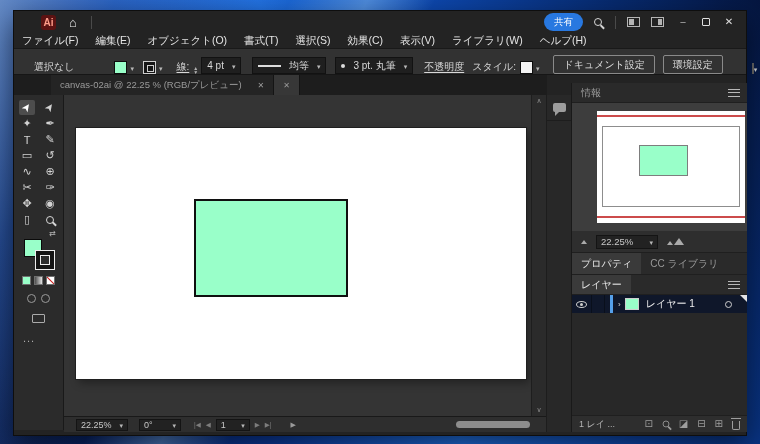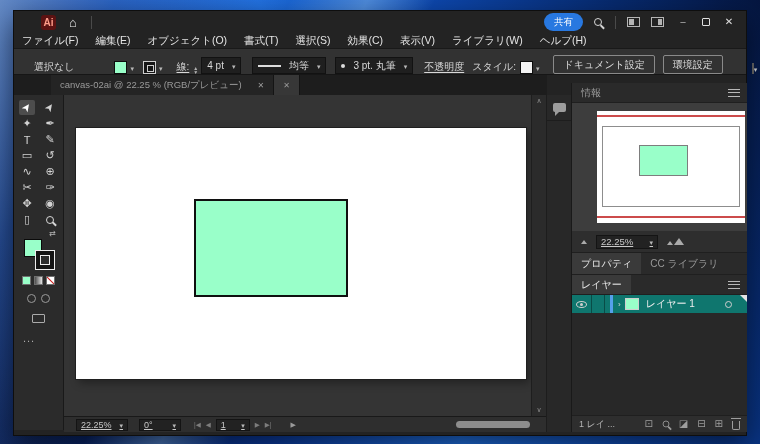--- a/index.html
+++ b/index.html
@@ -76,21 +76,21 @@
   
   .canvas { position:absolute; left:50px; top:84px; width:467px; height:321px; background:#343434; overflow:hidden; }
   .artboard { position:absolute; left:12px; top:33px; width:450px; height:251px; background:#ffffff; box-shadow:0 0 0 1px #1f1f1f, 3px 4px 8px rgba(0,0,0,.35); }
   .shape { position:absolute; left:118px; top:71px; width:154px; height:98px; border:2px solid #101010; }
   
   .vscroll { position:absolute; left:517px; top:84px; width:15px; height:321px; background:#2b2b2b; border-left:1px solid #1e1e1e; display:flex; flex-direction:column; align-items:center; justify-content:space-between; padding:2px 0; color:#8d8d8d; font-size:7px; }
   .chev-up::after { content:"∧"; }
   .chev-dn::after { content:"∨"; }
   
   .statusbar { position:absolute; left:50px; top:405px; width:482px; height:16px; background:#2e2e2e; border-top:1px solid #191919; display:flex; align-items:center; gap:5px; padding-left:12px; font-size:9px; color:#c8c8c8; }
-  .sfield { background:#222; border:1px solid #141414; height:12px; display:flex; align-items:center; justify-content:space-between; padding:0 4px;text-decoration:underline; }
+  .sfield { background:#222; border:1px solid #141414; height:12px; display:flex; align-items:center; justify-content:space-between; padding:0 4px; }
   .navg { color:#7d7d7d; font-size:6.5px; }
   .selfield { width:118px; margin-left:16px; justify-content:center; gap:0; }
   .play { color:#9a9a9a; font-size:7px; margin-left:14px; }
   .hthumb { position:absolute; left:392px; top:4px; width:74px; height:7px; background:#8d8d8d; border-radius:4px; }
   
   .comments { position:absolute; left:532px; top:84px; width:25px; height:337px; background:#282828; border-left:1px solid #1d1d1d; }
   .cbox { height:26px; border-bottom:1px solid #1d1d1d; display:flex; align-items:center; justify-content:center; }
   .bubble { width:13px; height:9px; background:#9d9d9d; border-radius:2px; position:relative; }
   .bubble::after { content:""; position:absolute; left:2px; bottom:-4px; border:3px solid transparent; border-top-color:#9d9d9d; border-left-color:#9d9d9d; }
   
@@ -104,21 +104,21 @@
   .redline { position:absolute; left:0; right:0; height:2px; }
   .redline.t { top:4px; } .redline.b { bottom:5px; }
   .ab-rect { position:absolute; left:5px; right:5px; top:15px; bottom:16px; border:1px solid #8d8d8d; }
   .pshape { position:absolute; left:42px; top:34px; width:49px; height:31px; border:1px solid #7d7d7d; }
   .nav-zoom { height:22px; display:flex; align-items:center; gap:9px; padding-left:9px; background:#2e2e2e; border-bottom:1px solid #1f1f1f; }
   .tri { width:0; height:0; border-left:3px solid transparent; border-right:3px solid transparent; border-bottom:4px solid #ababab; }
   .tri.big { border-left-width:5px; border-right-width:5px; border-bottom-width:7px; }
   .nz-field { width:62px; height:14px; font-size:9.5px; }
   .props-tabs { height:22px; display:flex; align-items:stretch; background:#2a2a2a; border-bottom:1px solid #1f1f1f; }
   .layers-head { height:20px; display:flex; align-items:stretch; background:#2a2a2a; border-bottom:1px solid #1f1f1f; }
-  .layer-row { height:18px; display:flex; align-items:center; background:#0f766e; position:relative; }
+  .layer-row { height:18px; display:flex; align-items:center; background:#0f172a; position:relative; }
   .lr-eye { width:20px; height:100%; display:flex; align-items:center; justify-content:center; border-right:1px solid rgba(0,0,0,.35); }
   .eye { width:11px; height:7px; border:1px solid #cfcfcf; border-radius:50%; position:relative; }
   .eye::after { content:""; position:absolute; left:3px; top:1px; width:3px; height:3px; border-radius:50%; background:#cfcfcf; }
   .lr-lock { width:13px; height:100%; border-right:1px solid rgba(0,0,0,.35); }
   .lr-bar { width:3px; height:100%; background:#55a0ea; margin-left:5px; }
   .lr-chev { color:#d8d8d8; font-size:8px; margin:0 4px 0 5px; }
   .lr-chev::after { content:"›"; }
   .lr-swatch { width:14px; height:12px; border:1px solid #cfcfcf; }
   .lr-name { margin-left:7px; font-size:10px; color:#eee; }
   .lr-target { margin-left:auto; margin-right:15px; width:7px; height:7px; border:1px solid #cfcfcf; border-radius:50%; }

